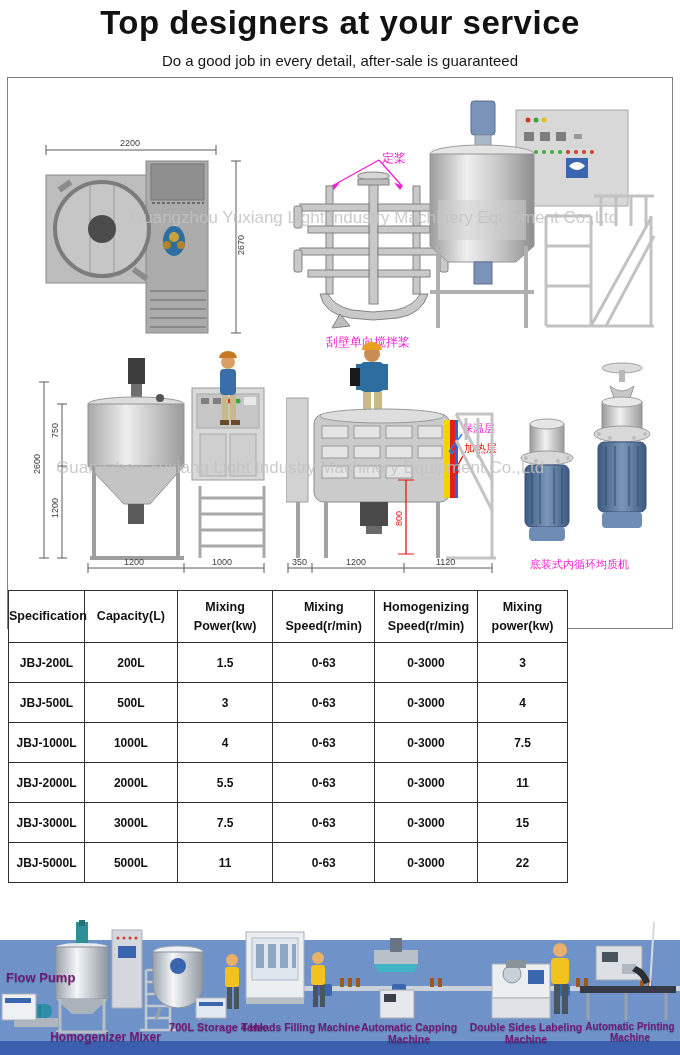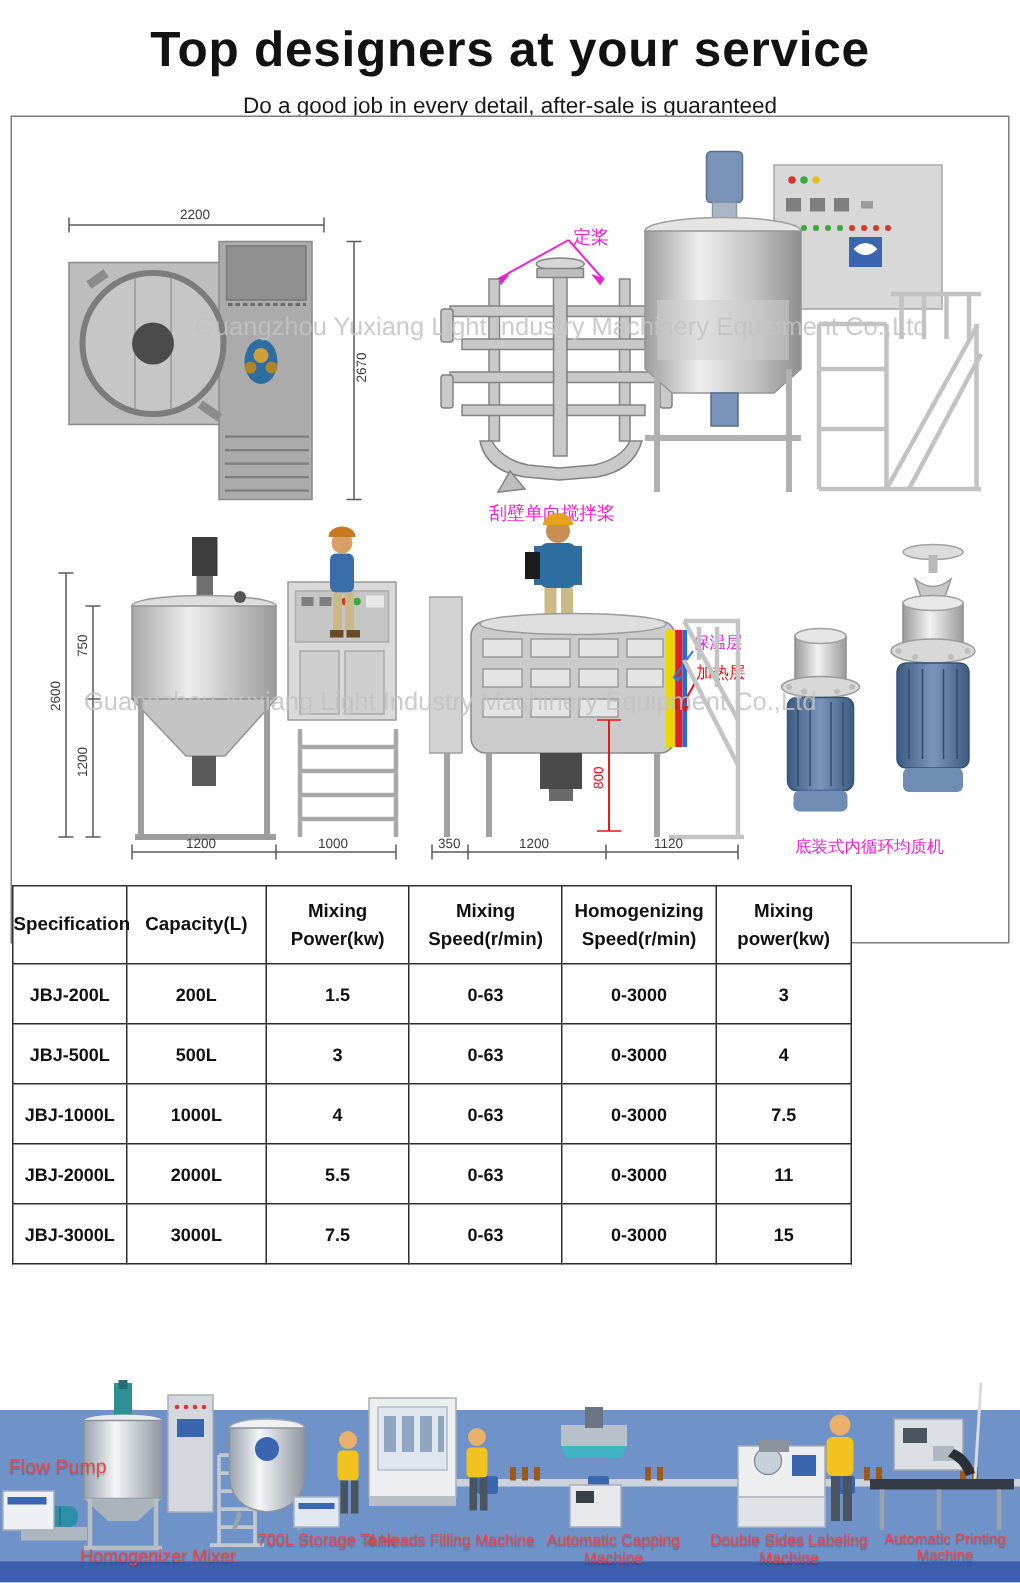--- a/index.html
+++ b/index.html
@@ -1,19 +1,19 @@
 <!DOCTYPE html>
 <html><head>
 <meta charset="utf-8">
 <style>
   * { box-sizing: border-box; margin: 0; padding: 0; }
   html,body { width: 680px; background:#ffffff; font-family:"Liberation Sans", sans-serif; }
   body { position:relative; height:1055px; overflow:hidden; }
 
-  .page-title { text-align:center; font-size:33px; font-weight:800; color:#121212; padding-top:14px; letter-spacing:.5px; }
+  .page-title { text-align:center; font-size:33px; font-weight:800; color:#121212; padding-top:4px; letter-spacing:.5px; }
   .page-subtitle { text-align:center; font-size:15px; color:#171717; margin-top:10px; }
 
   .panel { position:absolute; left:7px; top:77px; width:666px; height:552px; border:1px solid #7d7d7d; background:#ffffff; }
   .panel svg { position:absolute; }
   .wm { position:absolute; color:#c3c3c3; opacity:.85; font-size:17px; white-space:nowrap; pointer-events:none; }
   .wm1 { left:122px; top:130px; }
   .wm2 { left:48px;  top:380px; }
 
   .dim { font-size:9px; fill:#3c3c3c; font-family:"Liberation Sans",sans-serif; }
   .dimline { stroke:#5a5a5a; stroke-width:1; }
@@ -22,21 +22,21 @@
 
   table.spec { position:absolute; left:8px; top:590px; width:560px; border-collapse:collapse; table-layout:fixed; background:#fff; }
   table.spec th, table.spec td { border:1.5px solid #2f2f2f; text-align:center; vertical-align:middle; color:#111; font-weight:bold; }
   table.spec th { height:52px; font-size:12.5px; white-space:pre-line; line-height:1.5; }
   table.spec td { height:40px; font-size:12px; }
 
   .prodline { position:absolute; left:0; top:920px; width:680px; height:135px; background:#ffffff; }
   .prodline .blue { position:absolute; left:0; top:20px; width:680px; height:115px; background:#6f92c8; }
   .prodline .strip { position:absolute; left:0; bottom:0; width:680px; height:14px; background:#3b5fae; }
   .prodline svg { position:absolute; left:0; top:0; }
-  .pl-label { position:absolute; color:#ef4444; font-weight:normal; text-align:center; text-shadow:0 1px 1px rgba(0,0,0,.25); }
+  .pl-label { position:absolute; color:#701a75; font-weight:bold; text-align:center; text-shadow:0 1px 1px rgba(0,0,0,.25); }
   .lbl-flow { left:6px; top:50px; width:90px; font-size:13px; text-align:left; }
   .lbl-homog { left:38px; top:110px; width:135px; font-size:12px;text-align:center; }
   .lbl-tank { left:155px; top:101px; width:125px; font-size:11px; }
   .lbl-fill { left:238px; top:101px; width:125px; font-size:10.5px; }
   .lbl-cap  { left:350px; top:101px; width:118px; font-size:10.5px; }
   .lbl-lab  { left:465px; top:101px; width:122px; font-size:10.5px; }
   .lbl-print{ left:580px; top:101px; width:100px; font-size:10px; }
 </style>
 </head>
 <body>
@@ -422,20 +422,28 @@
         <td>11</td>
     </tr>
     <tr>
       <td>JBJ-3000L</td>
         <td>3000L</td>
         <td>7.5</td>
         <td>0-63</td>
         <td>0-3000</td>
         <td>15</td>
     </tr>
+    <tr>
+      <td>JBJ-5000L</td>
+        <td>5000L</td>
+        <td>11</td>
+        <td>0-63</td>
+        <td>0-3000</td>
+        <td>22</td>
+    </tr>
   </tbody>
 </table>
 
 <div class="prodline">
   <div class="blue"></div>
   <div class="strip"></div>
 
   <svg width="680" height="135" viewBox="0 0 680 135">
     <defs>
         <linearGradient id="tanksteel" x1="0" y1="0" x2="1" y2="0">

